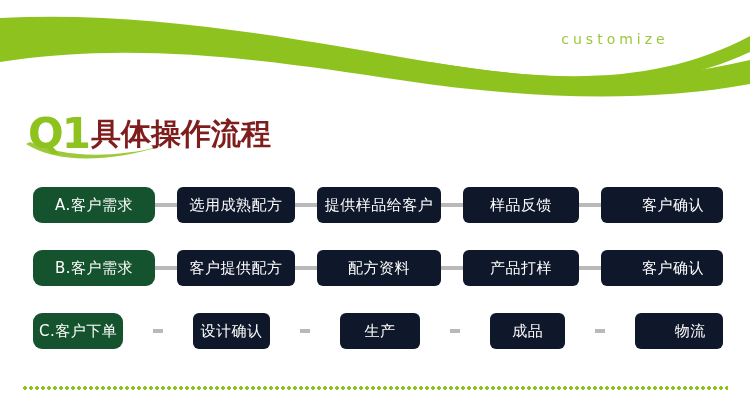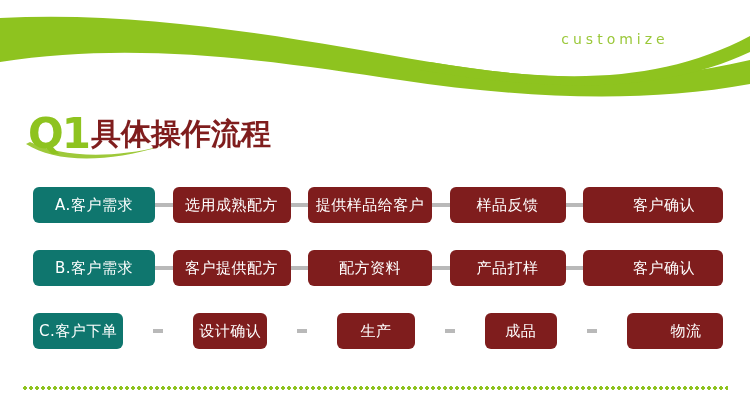--- a/index.html
+++ b/index.html
@@ -92,28 +92,28 @@
     display:flex;
     align-items:center;
     justify-content:center;
     color:#ffffff;
     font-family:"DejaVu Sans","Liberation Sans",sans-serif;
     font-size:15px;
     letter-spacing:0.5px;
     box-sizing:border-box;
     padding:0 6px;
     white-space:nowrap;
-    background:#7f1d1d;
+    background:#0f172a;
   }
-  .node.light{background:#0f766e;}
+  .node.light{background:#14532d;border-radius:9px;}
   .n1{width:122px;}
   .n2{width:118px;}
   .n3{width:124px;}
   .n4{width:116px;}
-  .n5{width:140px;padding-left:28px;}
+  .n5{width:122px;padding-left:28px;}
   .connector{
     flex:1 1 auto;
     height:4px;
     background:#b9b9b9;
     min-width:10px;
   }
 
   
   .dotted-rule{
     position:absolute;left:22px;top:386px;

